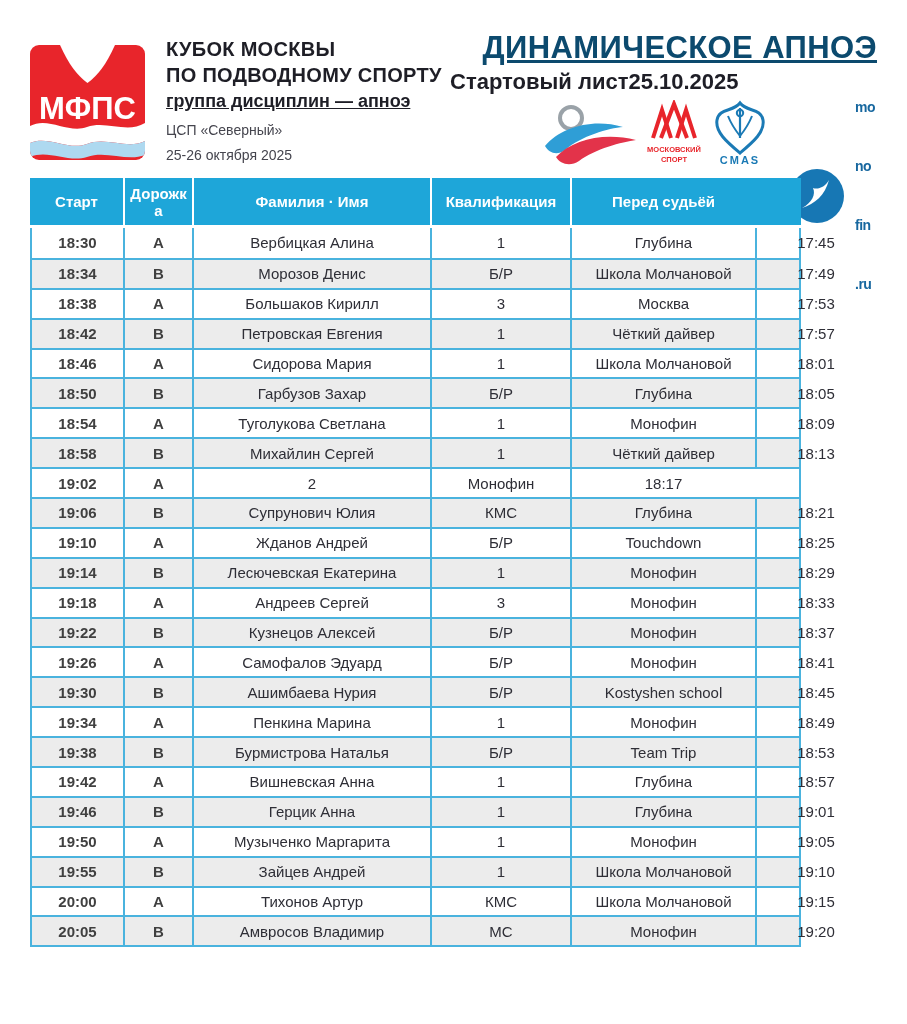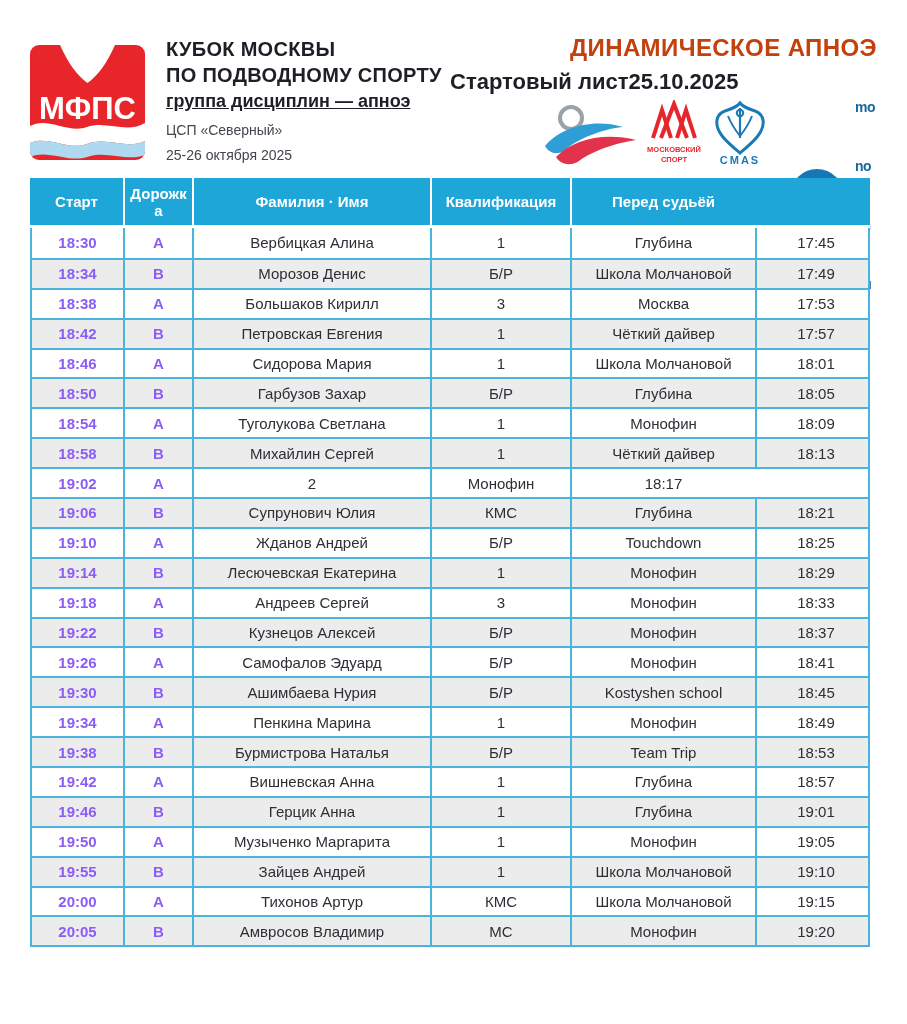--- a/index.html
+++ b/index.html
@@ -14,37 +14,37 @@
   
   .mfps-logo { position:absolute; left:30px; top:45px; width:139px; height:115px; }
   .org-block { position:absolute; left:166px; top:36px; }
   .org-line { font-size:20px; line-height:26px; font-weight:800; letter-spacing:.3px; color:#1e1e26; }
   .org-sub  { font-size:18px; line-height:24px; font-weight:800; color:#1e1e26; margin-top:1px;text-decoration:underline; }
   .org-venue, .org-dates { font-size:14px; line-height:25px; font-weight:400; color:#45454e; }
   .org-venue { margin-top:5px; }
 
   
   .title-block { position:absolute; left:450px; top:30px; width:427px; text-align:right; }
-  .event-title { font-size:24px; line-height:36px; font-weight:800; letter-spacing:.4px; white-space:nowrap; color:#c2410c; }
+  .event-title { font-size:31px; line-height:36px; font-weight:800; letter-spacing:.4px; white-space:nowrap; color:#0c4a6e;text-decoration:underline; }
   .title-sub-row { display:flex; align-items:baseline; margin-top:3px; }
   .doc-type  { font-size:22px; font-weight:800; color:#1e1e26; }
   .event-date{ font-size:22px; font-weight:800; color:#1e1e26; }
 
   
   .logo-fed     { position:absolute; left:543px; top:103px; }
   .logo-ms      { position:absolute; left:646px; top:100px; }
   .logo-cmas    { position:absolute; left:711px; top:100px; }
   .logo-monofin { position:absolute; left:788px; top:102px; display:flex; align-items:center; }
   .monofin-text { margin-left:9px; display:flex; flex-direction:column;gap:48px; }
   .monofin-text span {
     font-size:14px; line-height:11px; font-weight:800; letter-spacing:-.5px; color:#17679f;
   }
 
   
-  .start-table { position:absolute; left:30px; top:178px; width:840px; }
+  .start-table { position:absolute; left:30px; top:178px; width:771px; }
   .thead {
     display:grid; grid-template-columns:93px 69px 238px 140px 185px 122px;
     background:#1ea6d9; height:50px; border-bottom:3px solid #ffffff;
   }
   .th {
     display:flex; align-items:center; justify-content:center; text-align:center;
     color:#ffffff; font-weight:700; font-size:15px; line-height:17px;
     padding:0 4px; overflow-wrap:anywhere;
   }
   .th + .th { border-left:2px solid #ffffff; }
@@ -54,21 +54,21 @@
     display:grid; grid-template-columns:91px 69px 238px 140px 185px 120px;
     background:#ffffff; height:29.9px;
   }
   .tr + .tr { border-top:2px solid #4ab3de; }
   .tr.alt { background:#ececec; }
   .td {
     display:flex; align-items:center; justify-content:center; text-align:center;
     font-size:15px; color:#2e2e36; white-space:nowrap; overflow:hidden;
   }
   .td + .td { border-left:2px solid #4ab3de; }
-  .td.b { font-weight:700; color:#8b5cf6; }
+  .td.b { font-weight:700; color:#404040; }
 </style>
 </head>
 <body>
 
 <div class="page">
 
   <div class="mfps-logo">
     <svg width="115" height="115" viewBox="0 0 115 115">
       <defs>
           <clipPath id="mfpsClip">

